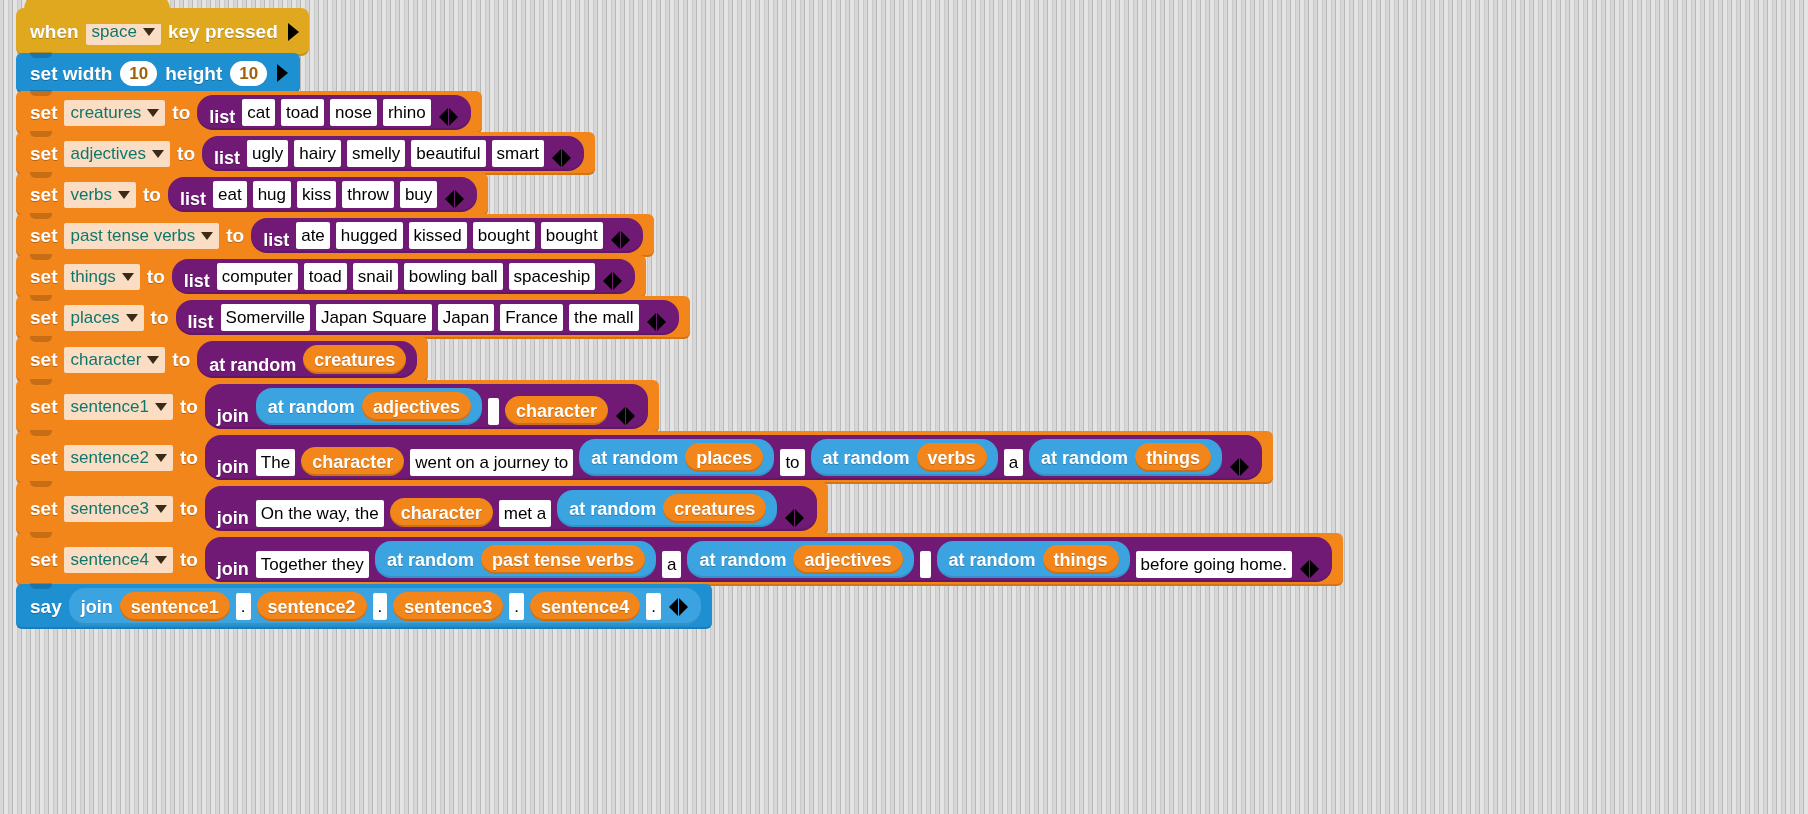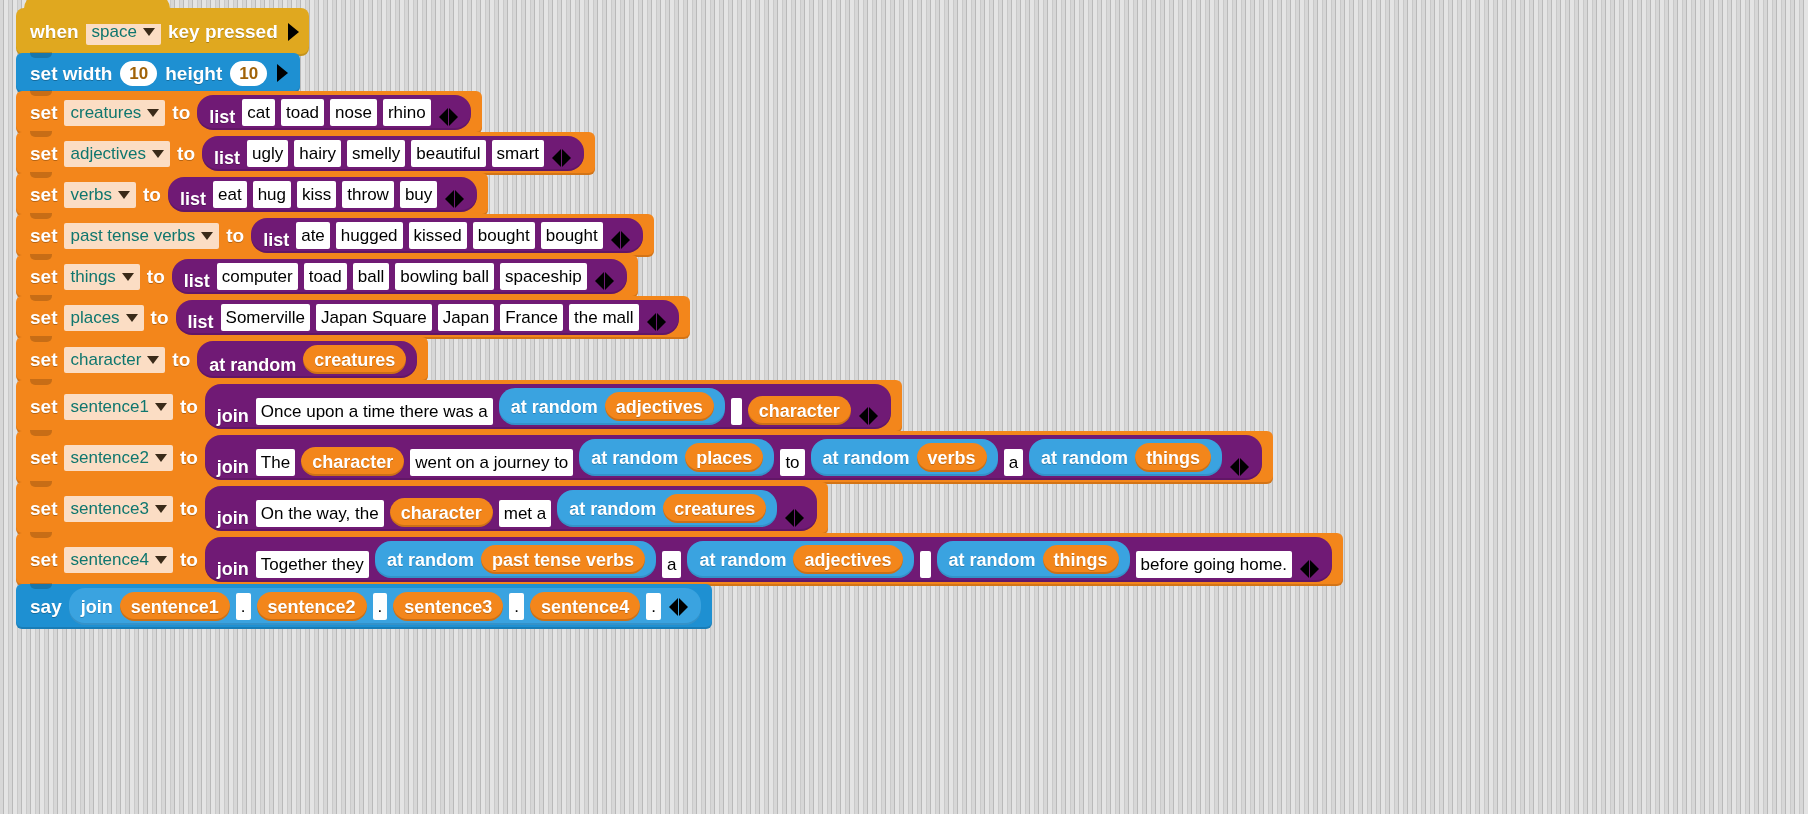--- a/index.html
+++ b/index.html
@@ -315,21 +315,21 @@
         <span class="lbl">set</span>
         <span class="dropdown">
           <span>things</span>
           <span class="caret"></span>
         </span>
         <span class="lbl">to</span>
         <span class="rep r-blue">
           <span class="lbl">list</span>
           <span class="txt">computer</span>
           <span class="txt">toad</span>
-          <span class="txt">ball</span>
+          <span class="txt">snail</span>
           <span class="txt">bowling ball</span>
           <span class="txt">spaceship</span>
           <span class="arrows">
             <span class="tri-l"></span>
             <span class="tri-r"></span>
           </span>
         </span>
       </div>
       <div class="cmd c-orange">
         <span class="lbl">set</span>
@@ -369,21 +369,20 @@
   <div id="sentence-rows">
       <div class="cmd c-orange">
         <span class="lbl">set</span>
         <span class="dropdown">
           <span>sentence1</span>
           <span class="caret"></span>
         </span>
         <span class="lbl">to</span>
         <span class="rep r-blue">
           <span class="lbl">join</span>
-          <span class="txt">Once upon a time there was a</span>
           <span class="rep r-lblue">
             <span class="lbl">at random</span>
             <span class="var">adjectives</span>
           </span>
           <span class="txt narrow"></span>
           <span class="var">character</span>
           <span class="arrows">
             <span class="tri-l"></span>
             <span class="tri-r"></span>
           </span>

